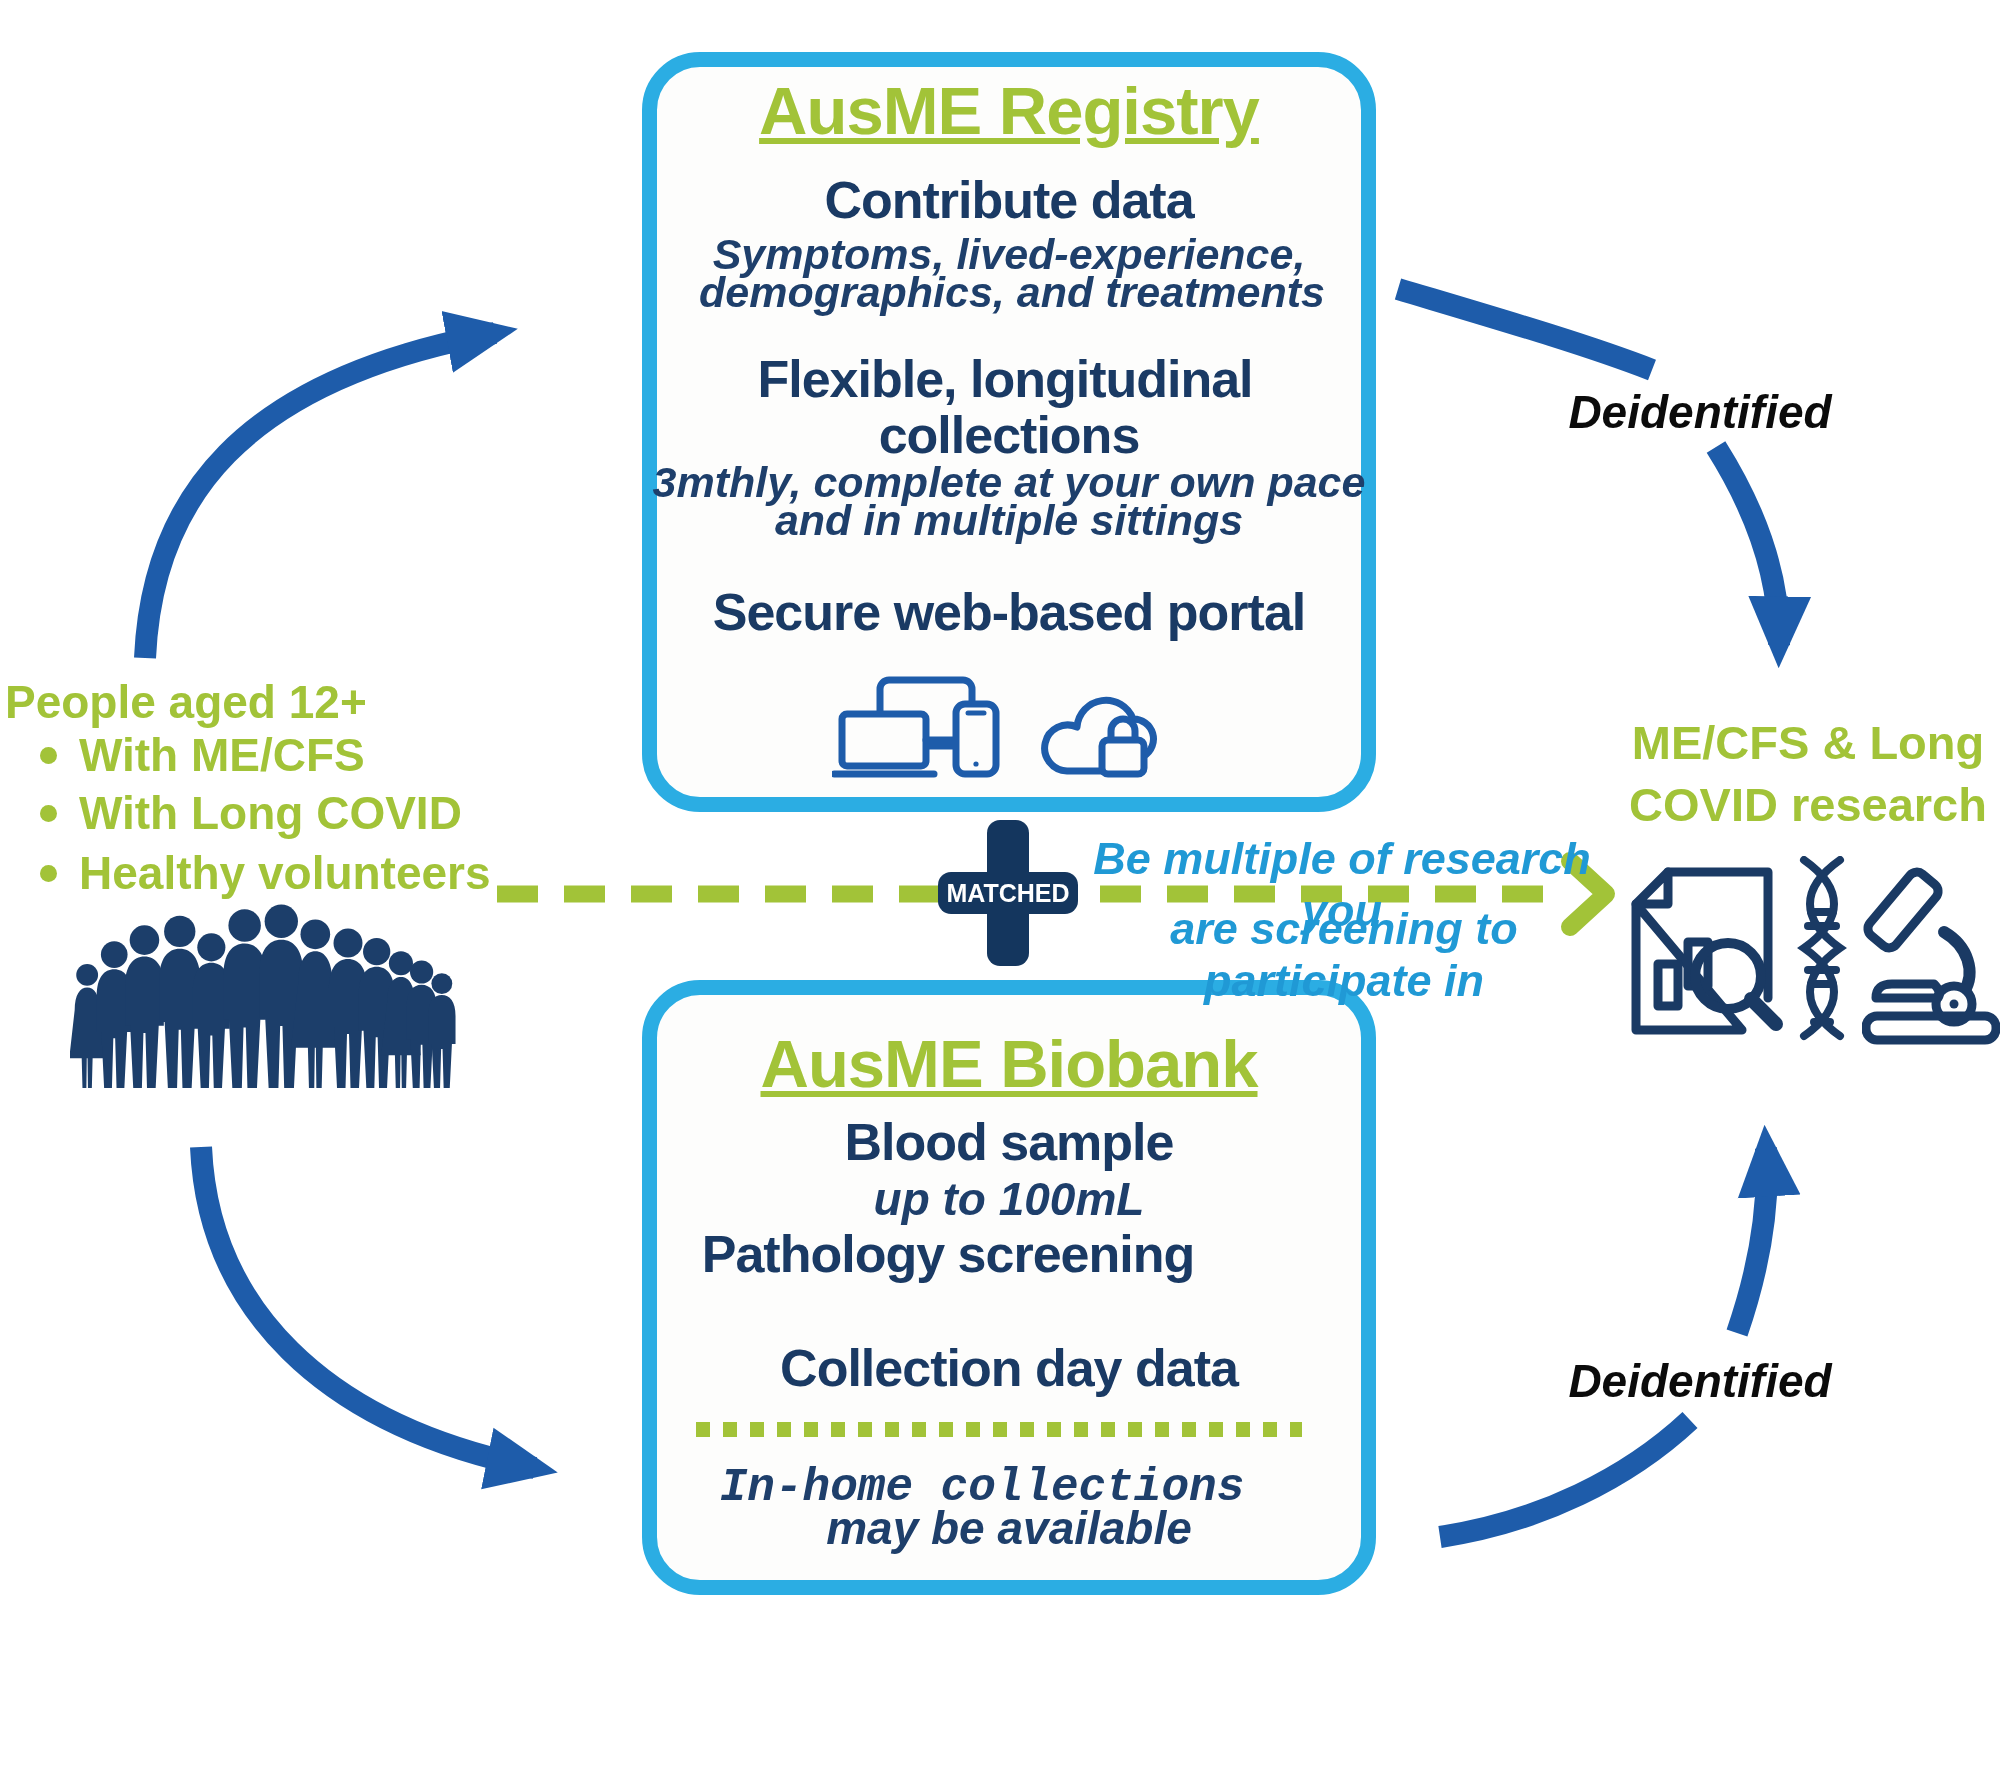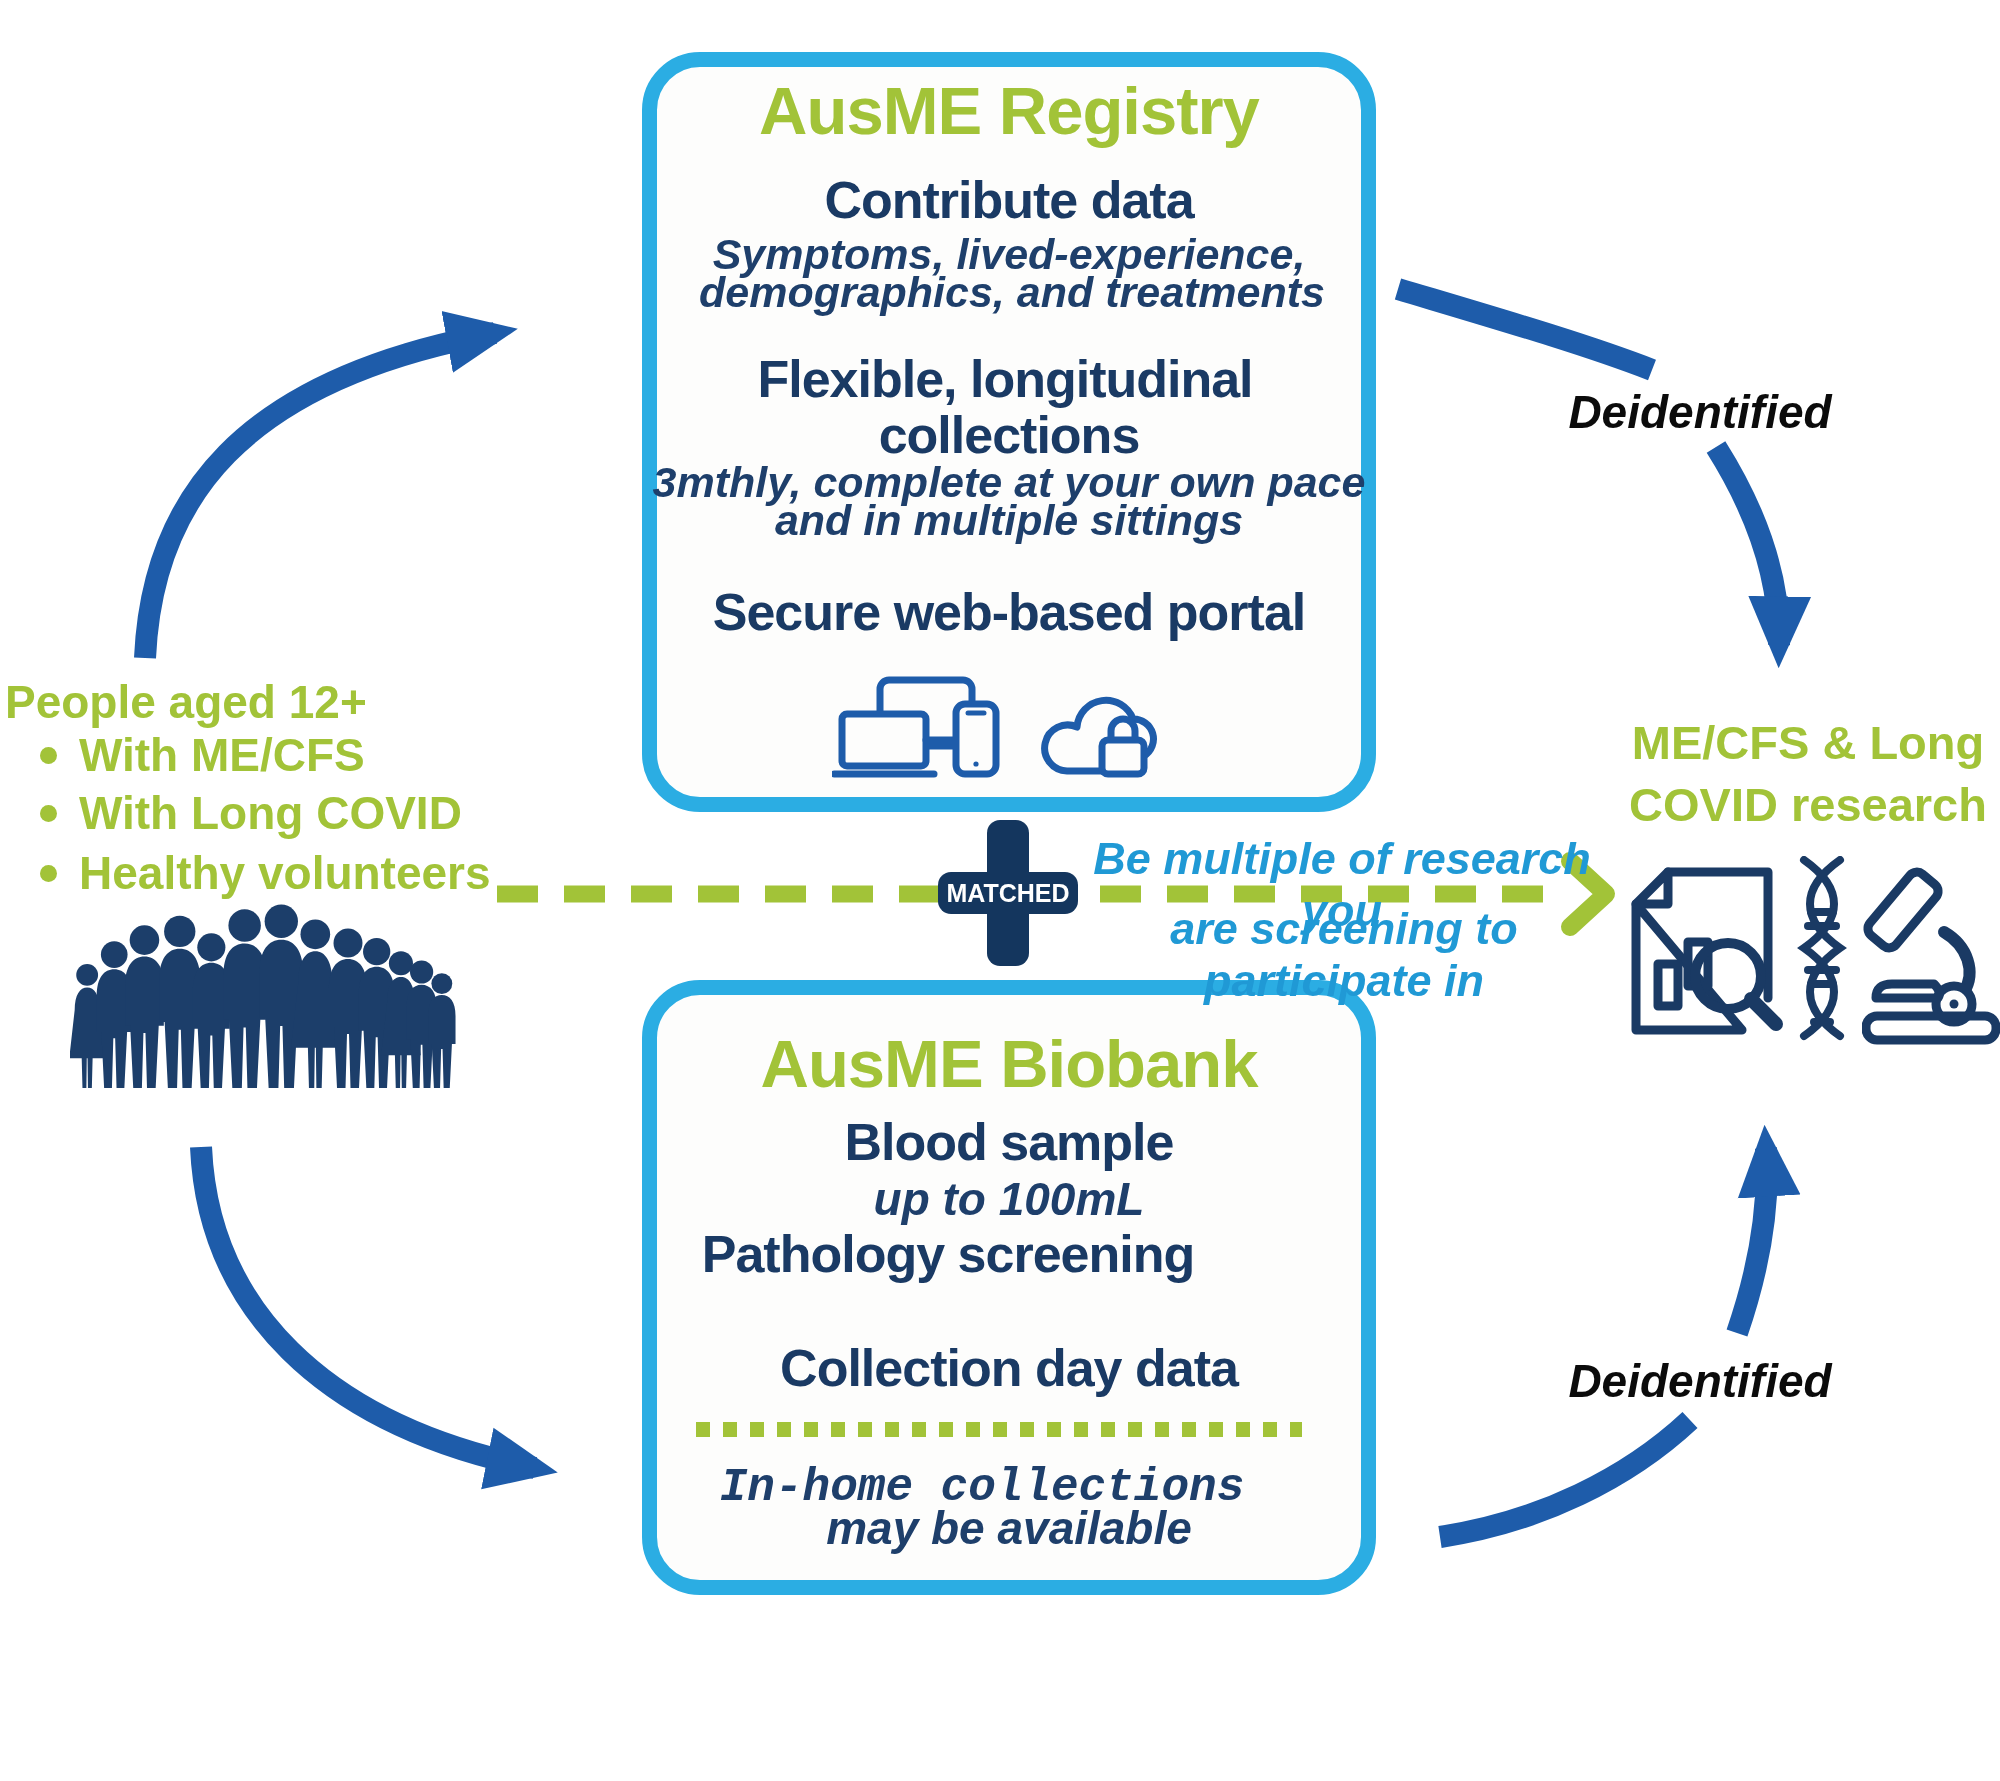--- a/index.html
+++ b/index.html
@@ -1,21 +1,21 @@
 <!DOCTYPE html>
 <html><head>
 <meta charset="utf-8">
 <style>
   html,body{margin:0;padding:0;background:#ffffff;}
   #canvas{position:relative;width:2000px;height:1781px;background:#ffffff;overflow:hidden;
           font-family:"Liberation Sans","DejaVu Sans",sans-serif;}
   .abs{position:absolute;}
   .ctr{text-align:center;}
   .box{position:absolute;background:#fdfdfc;border:15px solid #2bade3;border-radius:58px;box-sizing:border-box;}
-  .box-title{font-size:67px;font-weight:700;color:#a2c338;letter-spacing:-1px;}
+  .box-title{font-size:67px;font-weight:700;color:#a2c338;letter-spacing:-1px;text-decoration:underline;}
   .h-navy{font-size:52px;font-weight:700;color:#1a3a64;letter-spacing:-1px;}
   .sub-i{font-size:43px;font-style:italic;font-weight:600;color:#1e3f6b;}
   .foot-i{font-size:46px;font-style:italic;font-weight:600;color:#1e3f6b;}
   .green-b{font-size:46px;font-weight:700;color:#a2c338;}
   .cyan-i{font-size:45px;font-weight:700;font-style:italic;color:#2099d5;}
   .deid{font-size:46px;font-weight:700;font-style:italic;color:#0b0b0b;}
   .bullet-row{position:absolute;display:flex;align-items:center;gap:22px;}
   .bullet-dot{width:17px;height:17px;border-radius:50%;background:#a2c338;flex:0 0 auto;}
   .divider{position:absolute;height:15px;
            background:repeating-linear-gradient(90deg,#a2c338 0 14px,transparent 14px 27px);}

